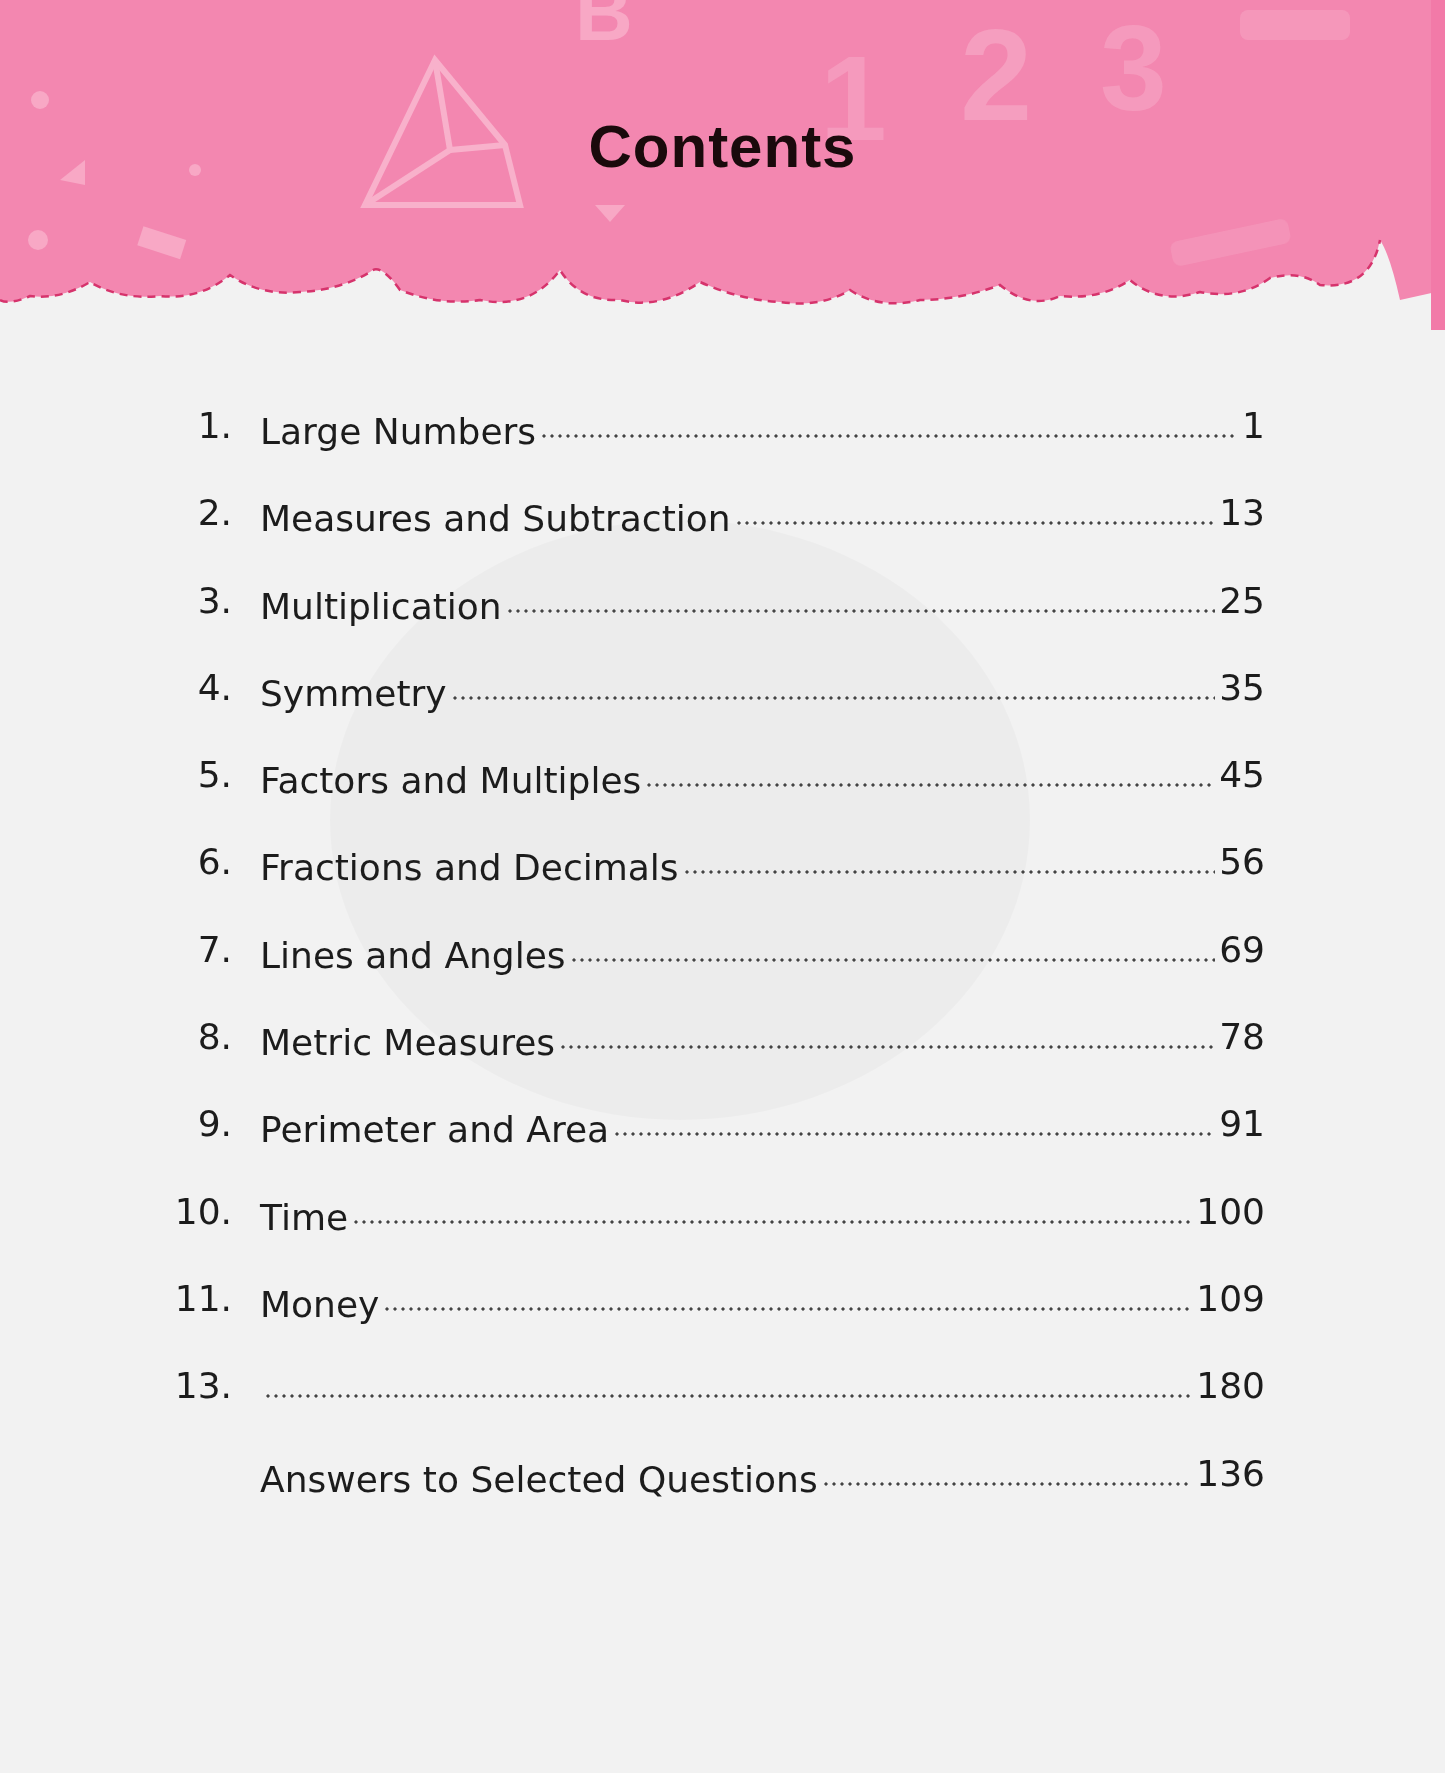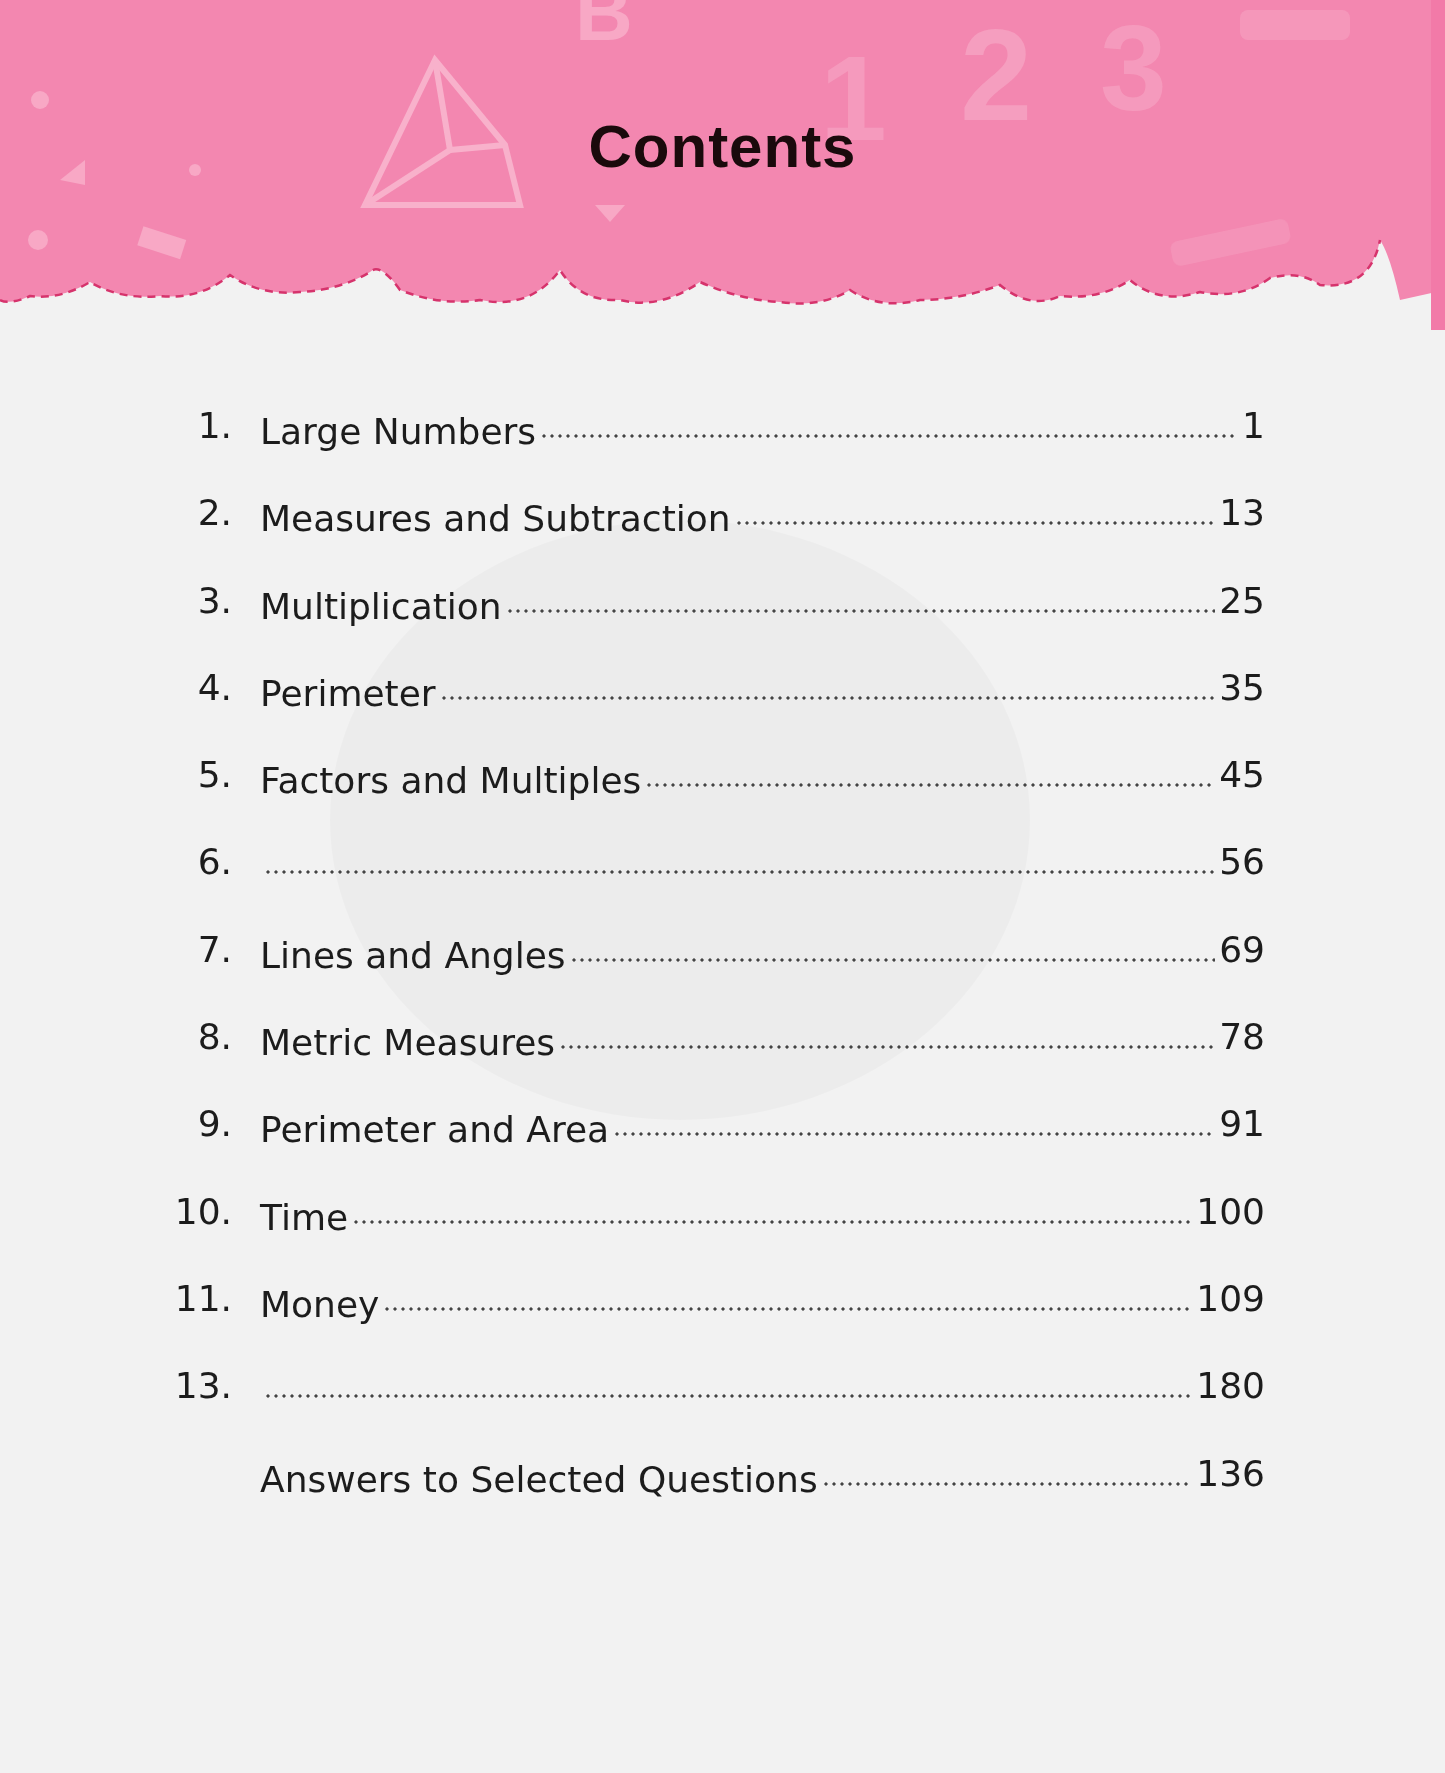--- a/index.html
+++ b/index.html
@@ -97,32 +97,33 @@
     <span class="page">13</span>
   </div>
   <div class="row">
     <span class="num">3.</span>
     <span class="label">Multiplication</span>
     <span class="leader"></span>
     <span class="page">25</span>
   </div>
   <div class="row">
     <span class="num">4.</span>
-    <span class="label">Perimeter</span>
+    <span class="label">Symmetry</span>
     <span class="leader"></span>
     <span class="page">35</span>
   </div>
   <div class="row">
     <span class="num">5.</span>
     <span class="label">Factors and Multiples</span>
     <span class="leader"></span>
     <span class="page">45</span>
   </div>
   <div class="row">
     <span class="num">6.</span>
+    <span class="label">Fractions and Decimals</span>
     <span class="leader"></span>
     <span class="page">56</span>
   </div>
   <div class="row">
     <span class="num">7.</span>
     <span class="label">Lines and Angles</span>
     <span class="leader"></span>
     <span class="page">69</span>
   </div>
   <div class="row">

